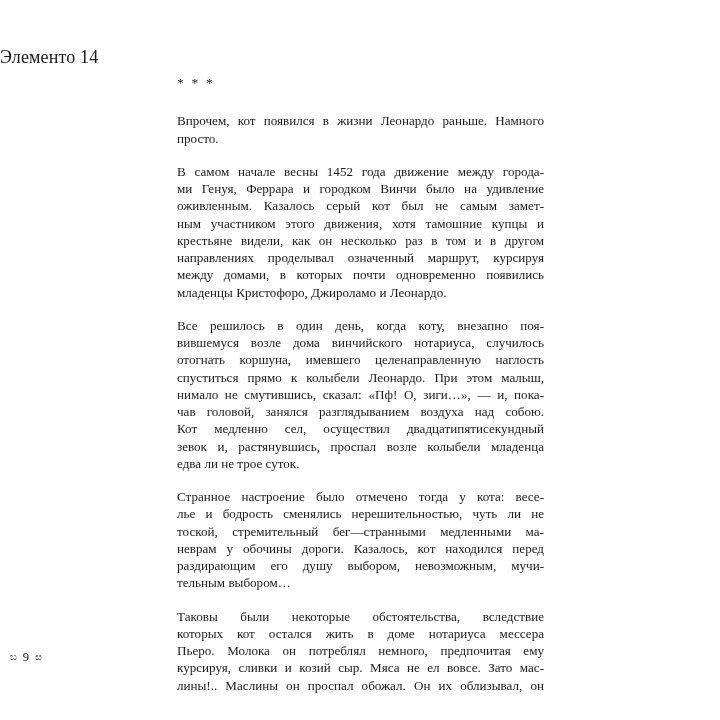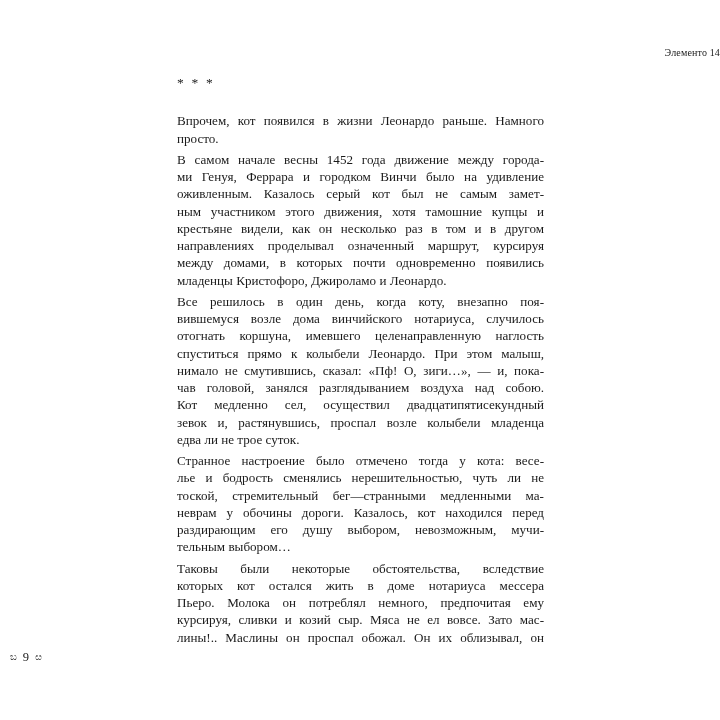--- a/index.html
+++ b/index.html
@@ -21,22 +21,22 @@
     height: 720px;
     box-sizing: border-box;
   }
 
   
   .running-head {
     position: absolute;
     top: 47px;
     left: 0;
     width: 720px;
-    text-align: right;
-    font-size: 10px;
+    text-align: left;
+    font-size: 18px;
     letter-spacing: 0.15px;
     color: #1a1a1a;
   }
 
   
   .textblock {
     position: absolute;
     left: 177px;
     top: 74px;
     width: 367px;
@@ -49,21 +49,21 @@
     letter-spacing: 2.2px;
     line-height: 17.25px;
     margin: 0 0 21px 0;
   }
 
   .para {
     margin: 0;
   }
 
   .para + .para {
-    margin-top: 4px;
+    margin-top: 16px;
   }
 
   .gap-before {
     margin-top: 17.25px;
   }
 
   
   .ln {
     display: block;
     white-space: pre;

